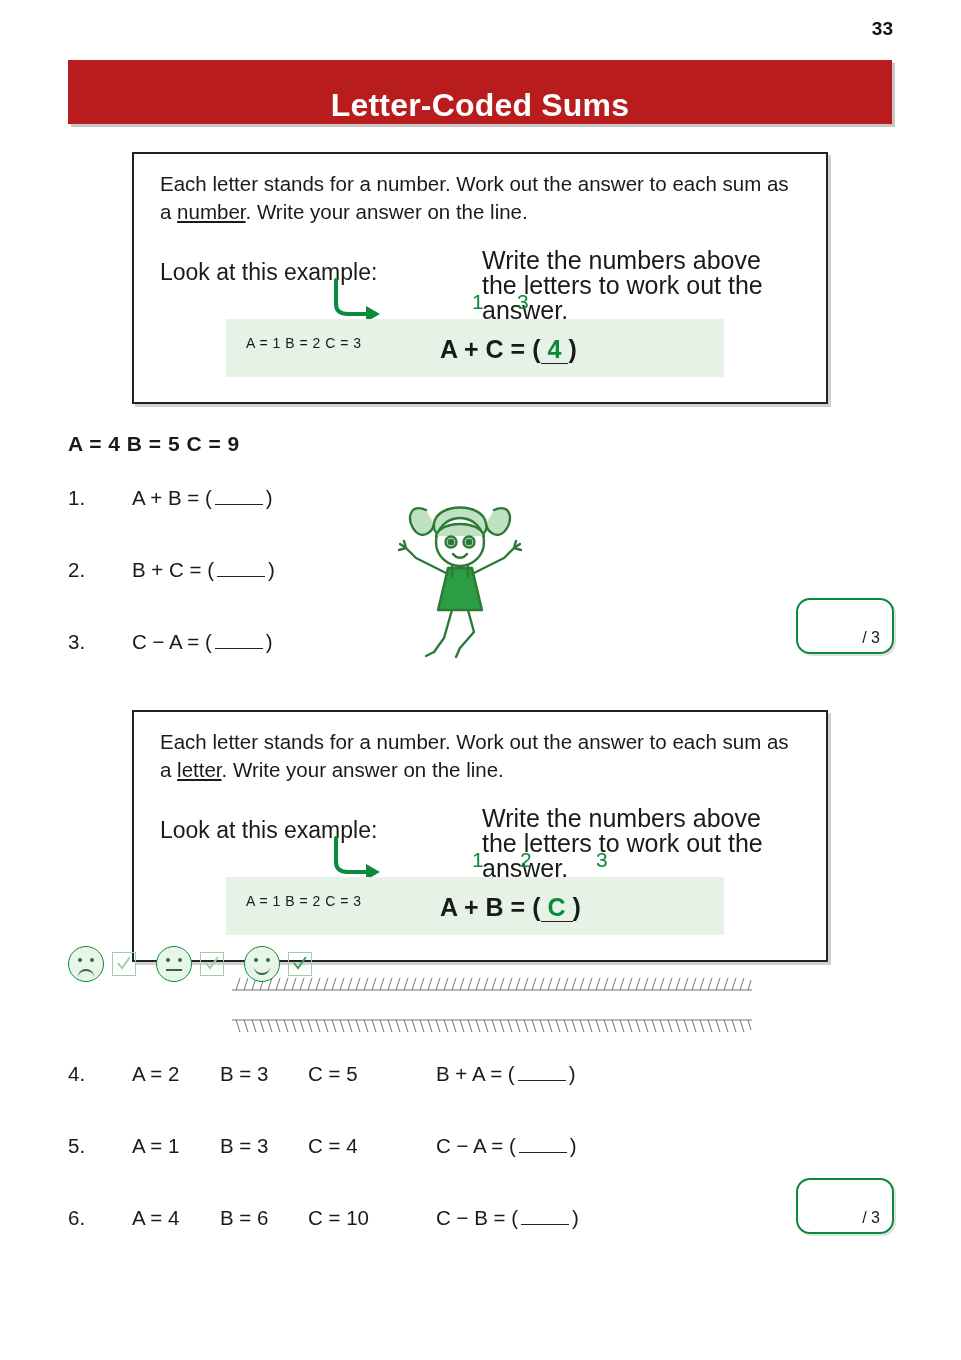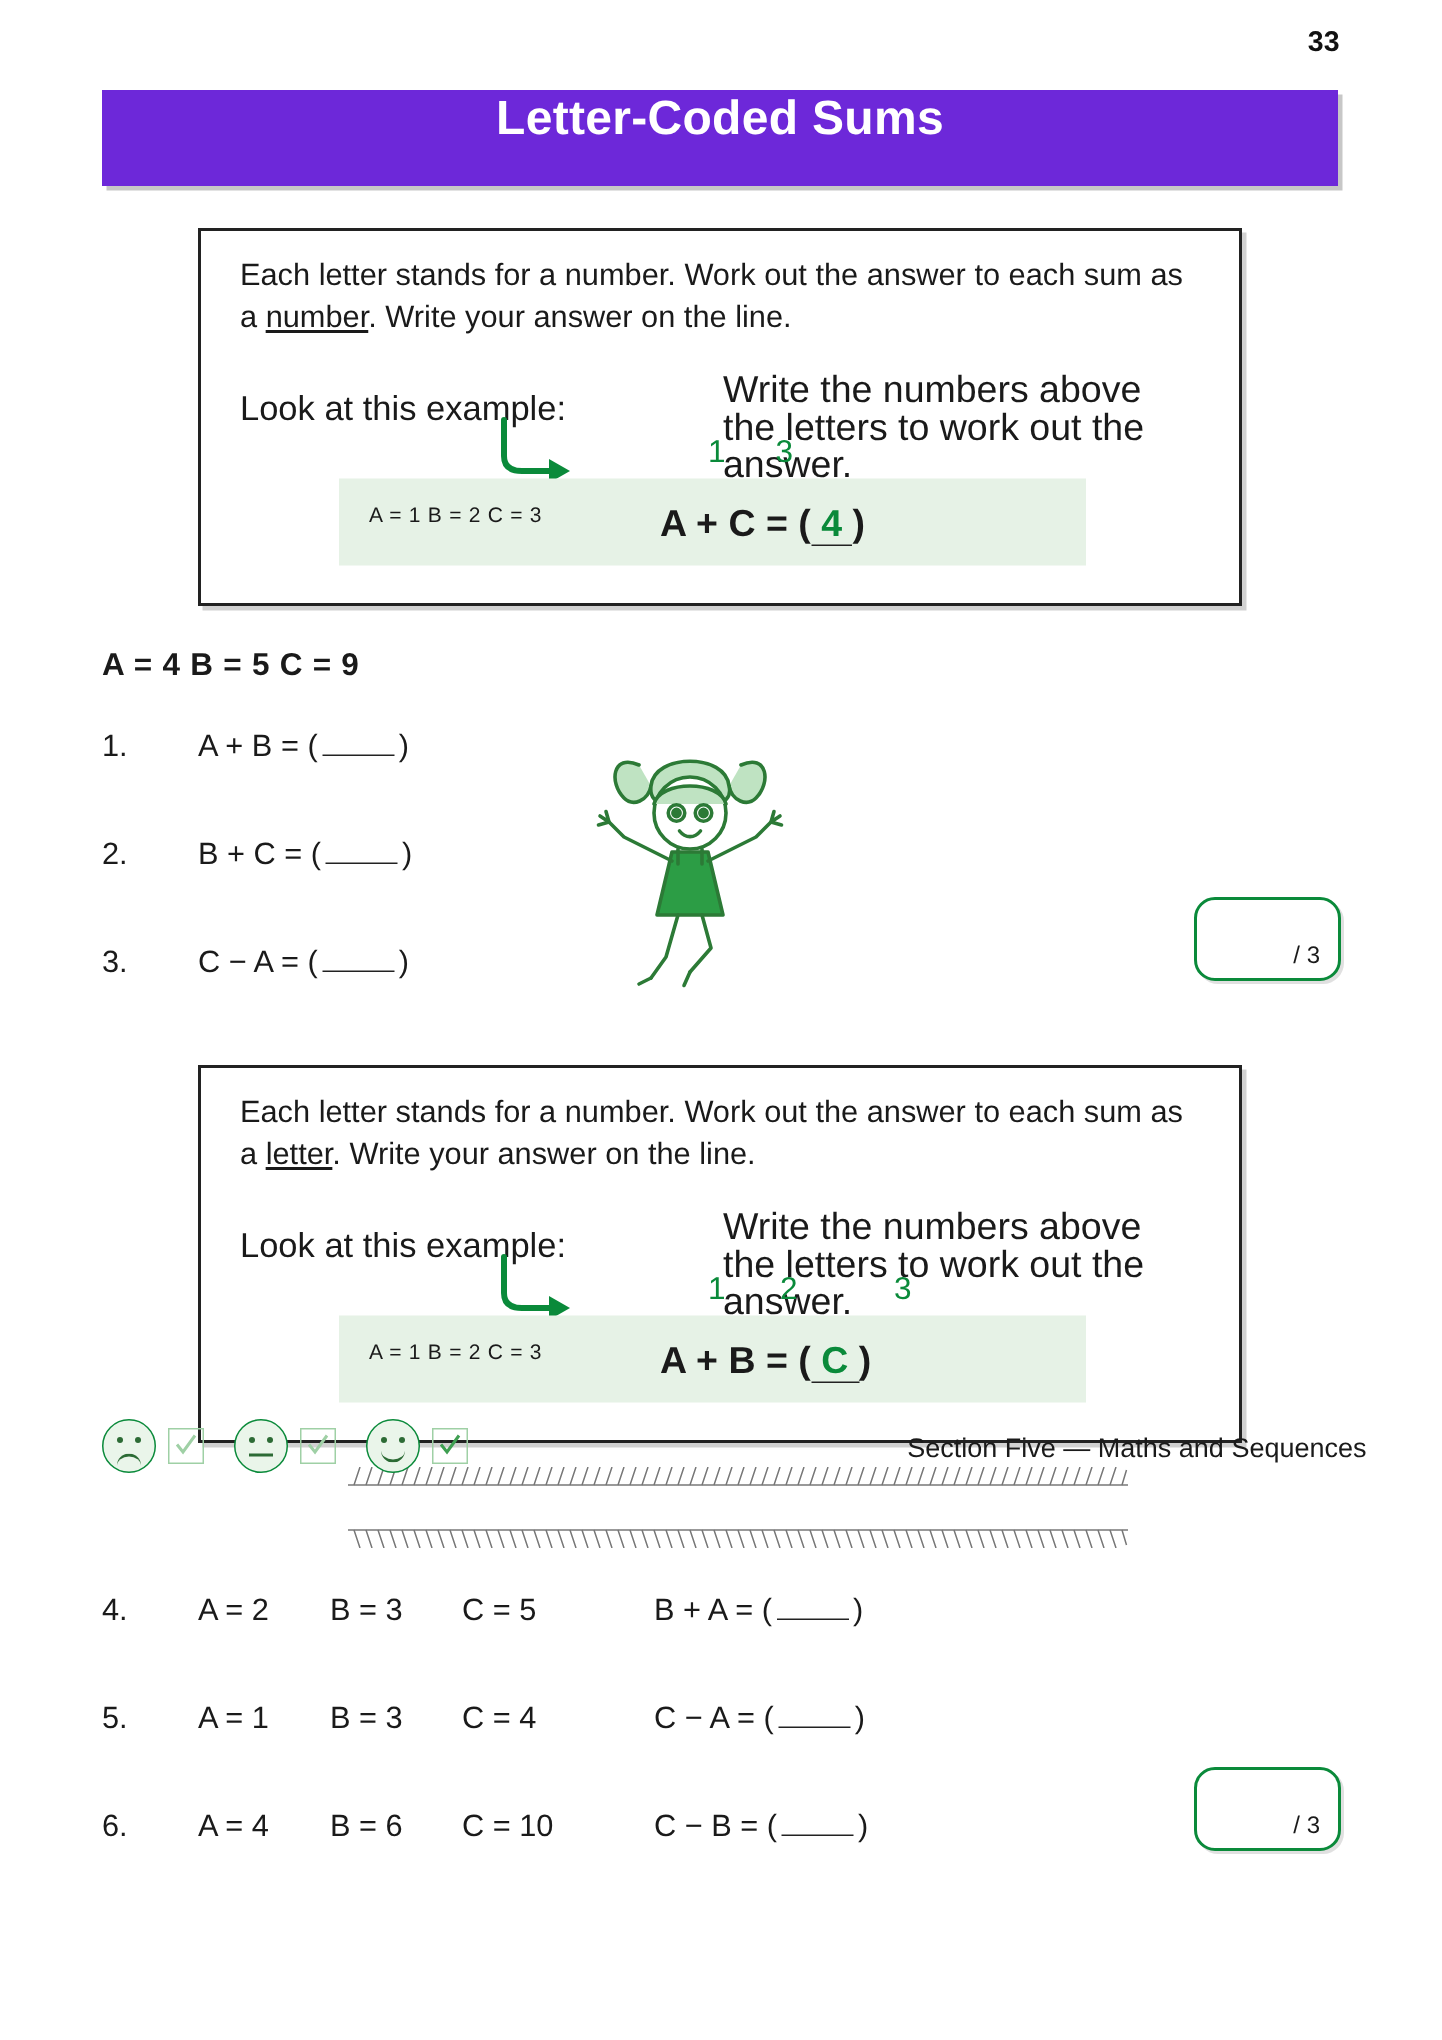--- a/index.html
+++ b/index.html
@@ -28,23 +28,23 @@
     font-weight: bold;
     color: #111;
   }
   
   .title-banner {
     position: absolute;
     left: 68px;
     top: 60px;
     width: 824px;
     height: 64px;
-    background: #6d28d9;
+    background: #b91c1c;
     display: flex;
-    align-items: flex-start;
+    align-items: flex-end;
     justify-content: center;
     box-shadow: 3px 3px 0 rgba(0,0,0,0.22);
   }
   .title-banner .title-text {
     color: #ffffff;
     font-size: 32px;
     font-weight: bold;
     letter-spacing: 0.2px;
   }
   
@@ -477,15 +477,14 @@
           <div class="mouth"></div>
       </div>
       <div class="tickbox">
         <svg width="18" height="18" viewBox="0 0 18 18">
             <path d="M3 9 L7 14 L15 3" stroke="#3f9f52" stroke-width="2" fill="none"></path>
           </svg>
       </div>
     </div>
   </div>
 
-  <div class="footer-text">Section Five — Maths and Sequences</div>
 
 </div>
 
 </body></html>

